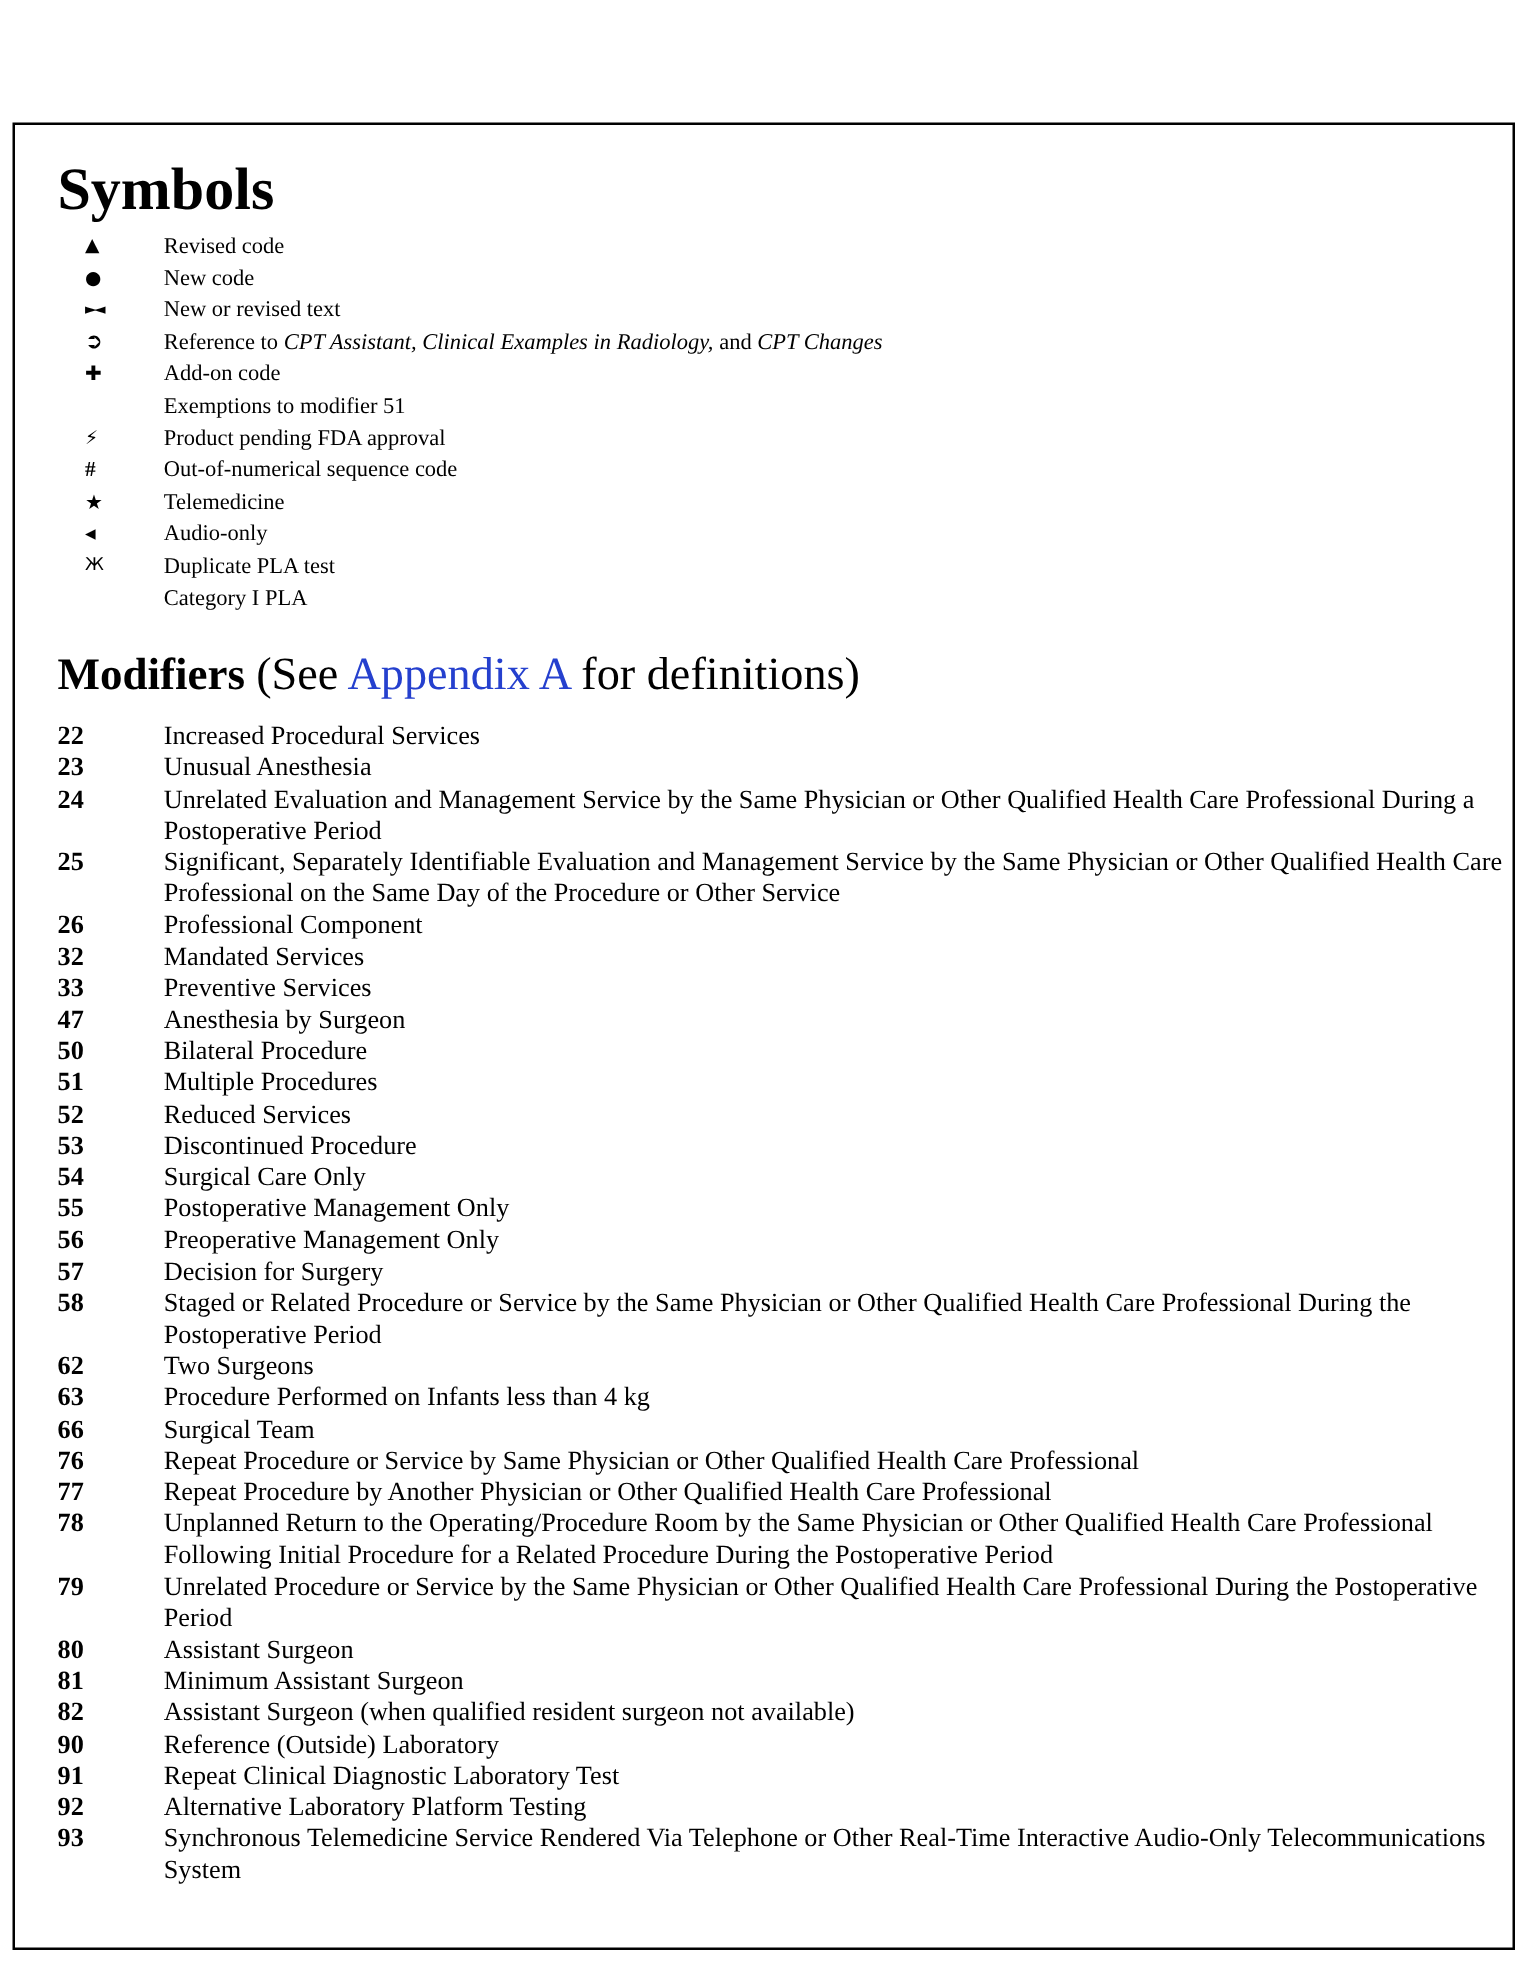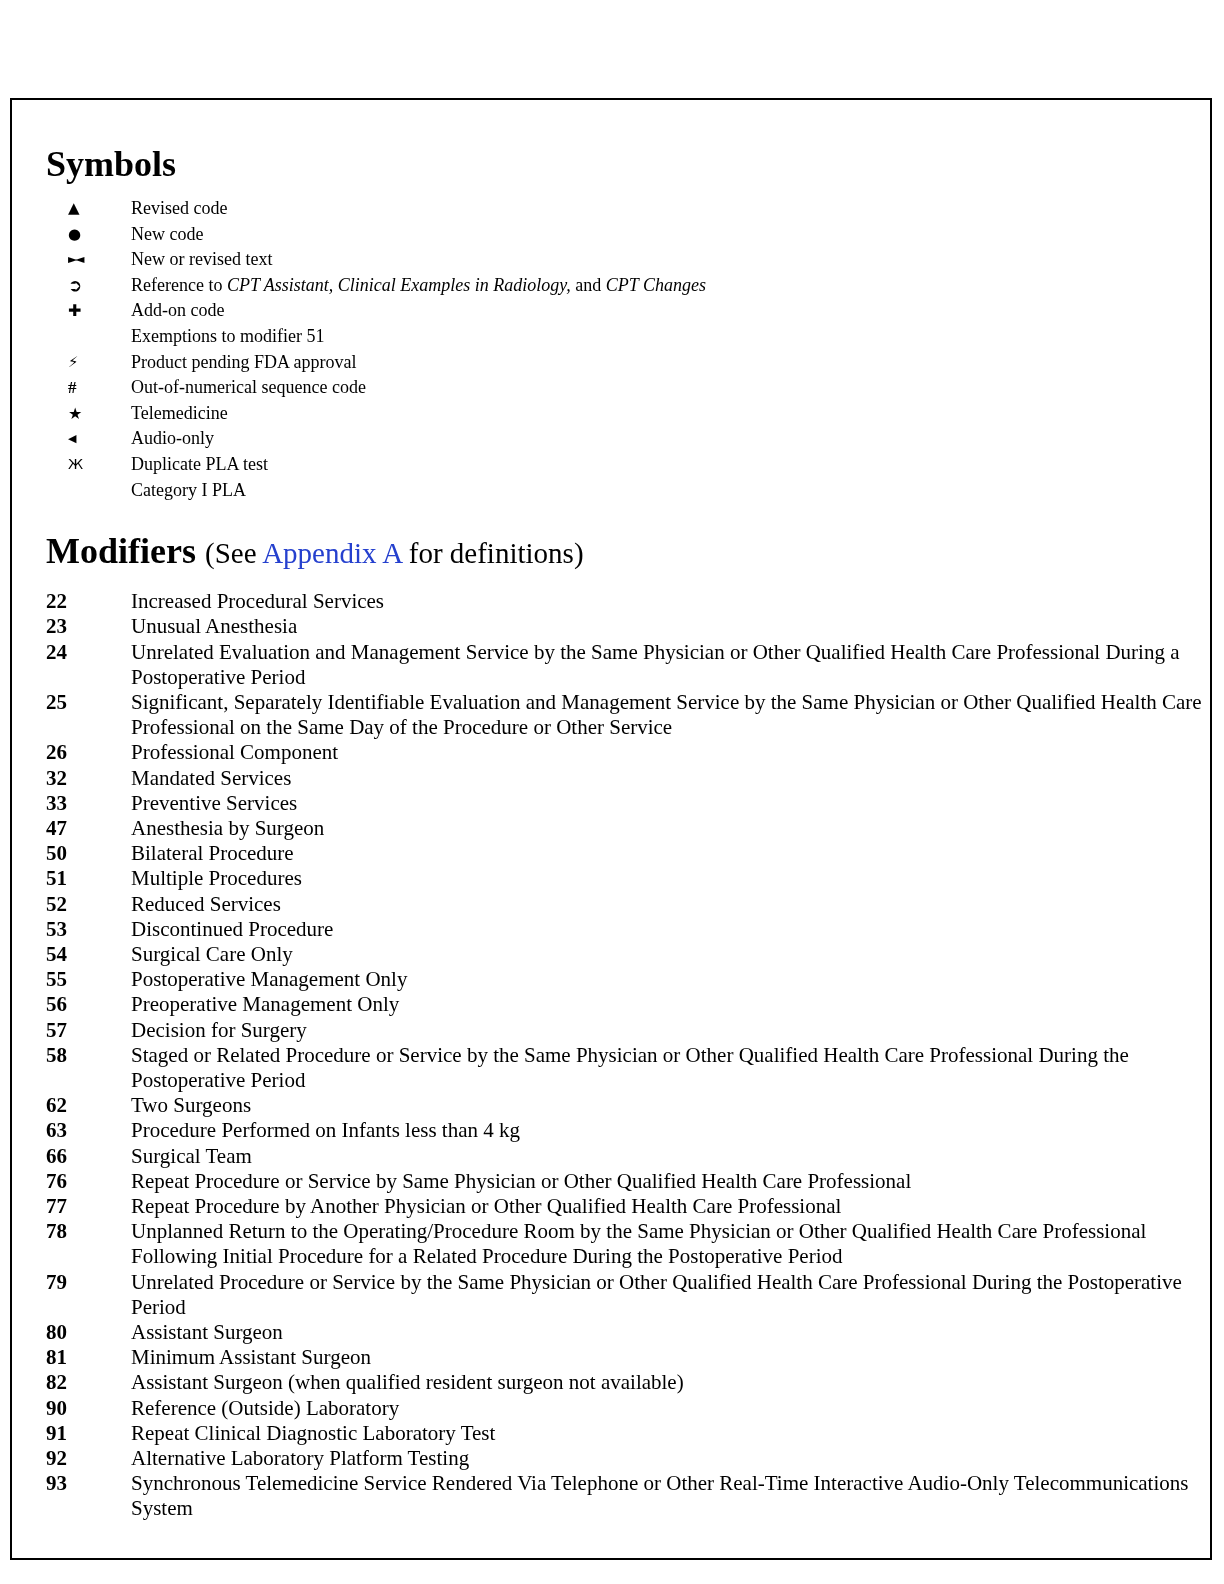--- a/index.html
+++ b/index.html
@@ -21,22 +21,22 @@
     top: 98px;
     width: 1202px;
     height: 1462px;
     border: 2px solid #000000;
     box-sizing: border-box;
     padding: 28px 0 0 34px;
     overflow: hidden;
     background: #ffffff;
   }
   .symbols-heading {
-    margin: 16px 0 12px 0;
-    font-size: 36px;
+    margin: 4px 0 12px 0;
+    font-size: 48px;
     line-height: 40px;
     font-weight: bold;
   }
   .sym-list { }
   .sym-row {
     display: grid;
     grid-template-columns: 85px 1fr;
     font-size: 18px;
     line-height: 25.6px;
   }
@@ -59,21 +59,21 @@
 
   .modifiers-heading {
     margin: 26px 0 0 0;
     font-size: 36px;
     line-height: 44px;
     font-weight: bold;
     white-space: nowrap;
   }
   .mod-sub {
     font-weight: normal;
-    font-size: 29px;
+    font-size: 37px;
   }
   .appendix-link {
     text-decoration: none;
     cursor: pointer;
   }
   .mod-list { margin-top: 14px; }
   .mod-row {
     display: grid;
     grid-template-columns: 85px 1fr;
     font-size: 21px;

